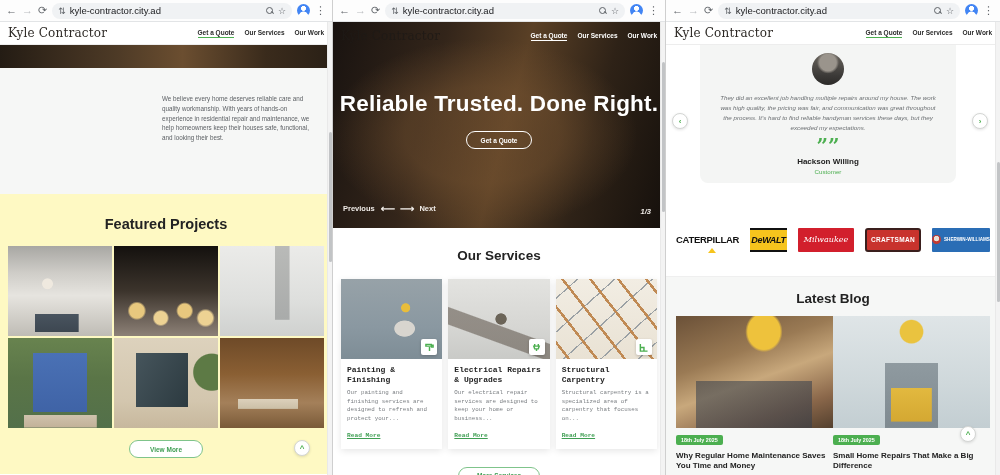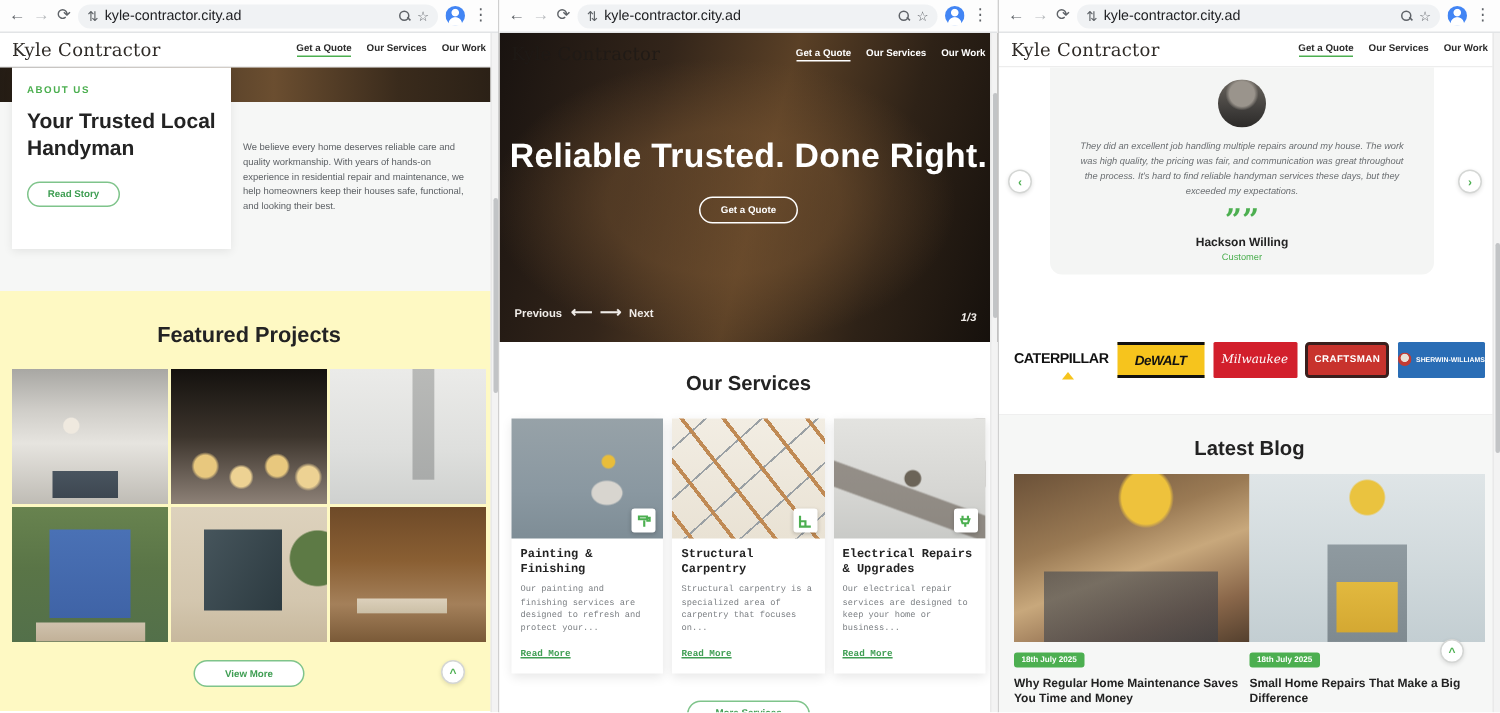--- a/index.html
+++ b/index.html
@@ -115,21 +115,21 @@
     background: radial-gradient(circle at 50% 30%, #9a948c 0 30%, rgba(0,0,0,0) 40%), linear-gradient(180deg,#6a655e 0%,#3c3a38 70%,#2c2a28 100%); }
   .quote-txt { font-size:6.2px; font-style:italic; color:#6b6f72; line-height:1.6; margin-top:8px; }
   .quote-mark { font-family:"DejaVu Serif",serif; font-size:20px; font-weight:bold; color:#4CAF50; line-height:.9; margin-top:4px; }
   .testi-name { font-size:8px; font-weight:bold; color:#232323; margin-top:2px; }
   .testi-role { font-size:6.2px; color:#4CAF50; margin-top:2px; }
   .carousel-btn { top:68px; }
   .w3-brands { height:74px; display:flex; align-items:center; justify-content:space-between; padding:0 10px; background:#fff; border-bottom:1px solid #efefef; }
   .brand { height:24px; display:flex; align-items:center; justify-content:center; flex:none; }
   .b-cat { position:relative; font-size:9.5px; font-weight:bold; letter-spacing:-.3px; color:#111; font-family:"Liberation Sans",sans-serif; }
   .b-cat .tri { position:absolute; left:50%; bottom:-1px; width:0; height:0; border-left:4px solid transparent; border-right:4px solid transparent; border-bottom:5px solid #f6c41d; }
-  .b-dew { width:58px; background:#f6c41d; border-top:2.5px solid #111; border-bottom:2.5px solid #111; color:#111; font-weight:bold; font-style:italic; font-size:9px; letter-spacing:-.3px; }
+  .b-dew { width:37px; background:#f6c41d; border-top:2.5px solid #111; border-bottom:2.5px solid #111; color:#111; font-weight:bold; font-style:italic; font-size:9px; letter-spacing:-.3px; }
   .b-mil { width:56px; background:#d21f2c; color:#fff; font-family:"DejaVu Serif",serif; font-style:italic; font-weight:normal; font-size:8px; border-radius:1px; }
   .b-cra { width:56px; background:#c8332d; border:2px solid #3a1f1d; border-radius:3px; color:#fff; font-weight:bold; font-size:6.5px; letter-spacing:.3px; }
   .b-she { width:58px; background:#2a6db5; color:#fff; font-size:4.6px; font-weight:bold; gap:3px; border-radius:1px; }
   .b-she .dot { width:9px; height:9px; border-radius:50%; background:radial-gradient(circle at 50% 40%, #e8e0d6 0 2.5px, rgba(0,0,0,0) 3px), #c23b33; flex:none; }
   .w3-blog { background:#f6f7f6; height:221px; padding-top:14px; }
   .blog-cards { display:flex; gap:0; margin:10px 10px 0 10px; }
   .bcard { flex:1; cursor:pointer; }
   .bimg { height:112px; }
   .bimg-photo { background:
       radial-gradient(ellipse at 56% 14%, #eec23c 0 13%, rgba(0,0,0,0) 15%),
@@ -172,25 +172,20 @@
       <nav class="nav">
         <a class="active">Get a Quote</a>
         <a>Our Services</a>
         <a>Our Work</a>
       </nav>
     </div>
 
     <div class="w1-strip"></div>
 
     <div class="w1-about">
-      <div class="about-card">
-        <div class="about-label">ABOUT US</div>
-        <div class="about-head">Your Trusted Local Handyman</div>
-        <button class="pill-btn">Read Story</button>
-      </div>
       <p class="about-body">We believe every home deserves reliable care and quality workmanship. With years of hands-on experience in residential repair and maintenance, we help homeowners keep their houses safe, functional, and looking their best.</p>
     </div>
 
     <div class="w1-projects">
       <div class="sec-head">Featured Projects</div>
       <div class="grid">
         <div class="ph ph-k1"></div>
         <div class="ph ph-k2"></div>
         <div class="ph ph-k3"></div>
         <div class="ph ph-k4"></div>
@@ -254,44 +249,44 @@
                 </svg>
             </span>
           </div>
           <div class="body">
             <h3>Painting &amp; Finishing</h3>
             <p>Our painting and finishing services are designed to refresh and protect your...</p>
             <span class="read-more">Read More</span>
           </div>
         </div>
         <div class="scard">
+          <div class="img img-elec">
+            <span class="badge-ico">
+              <svg viewBox="0 0 10 10">
+                  <path d="M3 1v2.5 M7 1v2.5 M2 3.5h6l-1 3H3z M5 6.5V9"></path>
+                </svg>
+            </span>
+          </div>
+          <div class="body">
+            <h3>Electrical Repairs &amp; Upgrades</h3>
+            <p>Our electrical repair services are designed to keep your home or business...</p>
+            <span class="read-more">Read More</span>
+          </div>
+        </div>
+        <div class="scard">
           <div class="img img-carp">
             <span class="badge-ico">
               <svg viewBox="0 0 10 10">
                   <path d="M1.5 1v8h8 M1.5 5h4v4"></path>
                 </svg>
             </span>
           </div>
           <div class="body">
             <h3>Structural Carpentry</h3>
             <p>Structural carpentry is a specialized area of carpentry that focuses on...</p>
-            <span class="read-more">Read More</span>
-          </div>
-        </div>
-        <div class="scard">
-          <div class="img img-elec">
-            <span class="badge-ico">
-              <svg viewBox="0 0 10 10">
-                  <path d="M3 1v2.5 M7 1v2.5 M2 3.5h6l-1 3H3z M5 6.5V9"></path>
-                </svg>
-            </span>
-          </div>
-          <div class="body">
-            <h3>Electrical Repairs &amp; Upgrades</h3>
-            <p>Our electrical repair services are designed to keep your home or business...</p>
             <span class="read-more">Read More</span>
           </div>
         </div>
       </div>
       <button class="pill-btn w2-more">More Services</button>
     </div>
 
     <div class="vscroll">
       <div class="thumb" style="top:40px; height:150px;"></div>
     </div>

